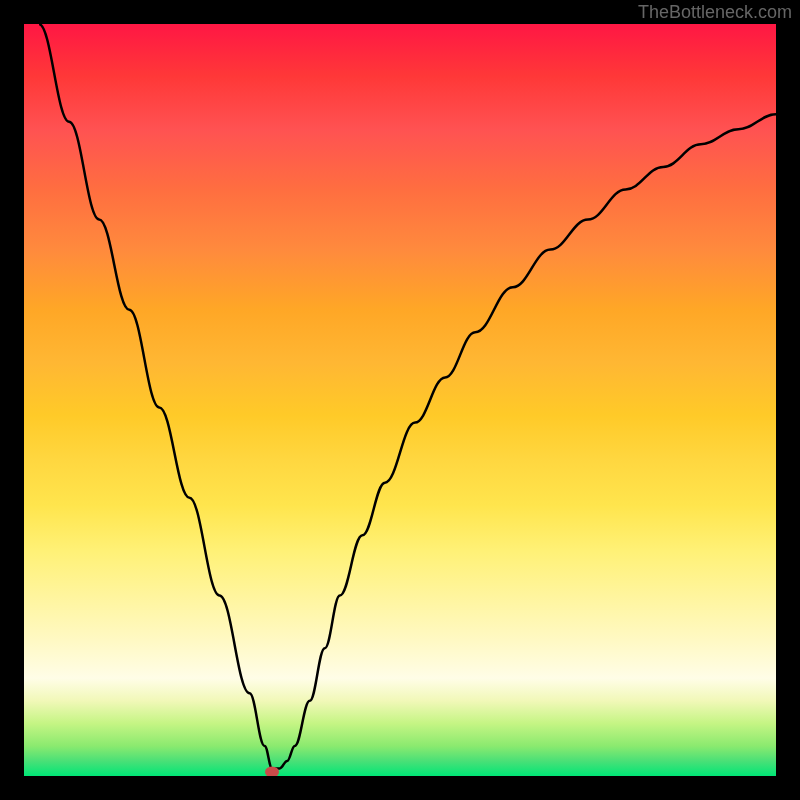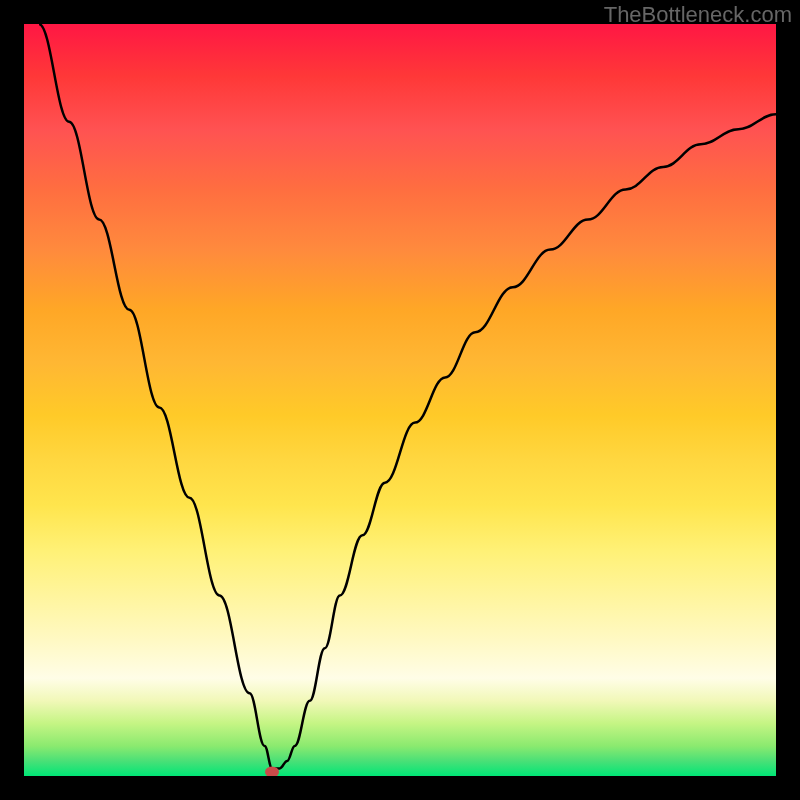--- a/index.html
+++ b/index.html
@@ -12,21 +12,21 @@
       height: 800px;
       background: #000;
       position: relative;
       font-family: Arial, sans-serif;
     }
     .watermark {
       position: absolute;
       top: 2px;
       right: 8px;
       color: #666;
-      font-size: 22px;
+      font-size: 18px;
       font-weight: normal;
       z-index: 10;
     }
     .plot-container {
       position: absolute;
       top: 24px;
       left: 24px;
       width: 752px;
       height: 752px;
       overflow: hidden;

